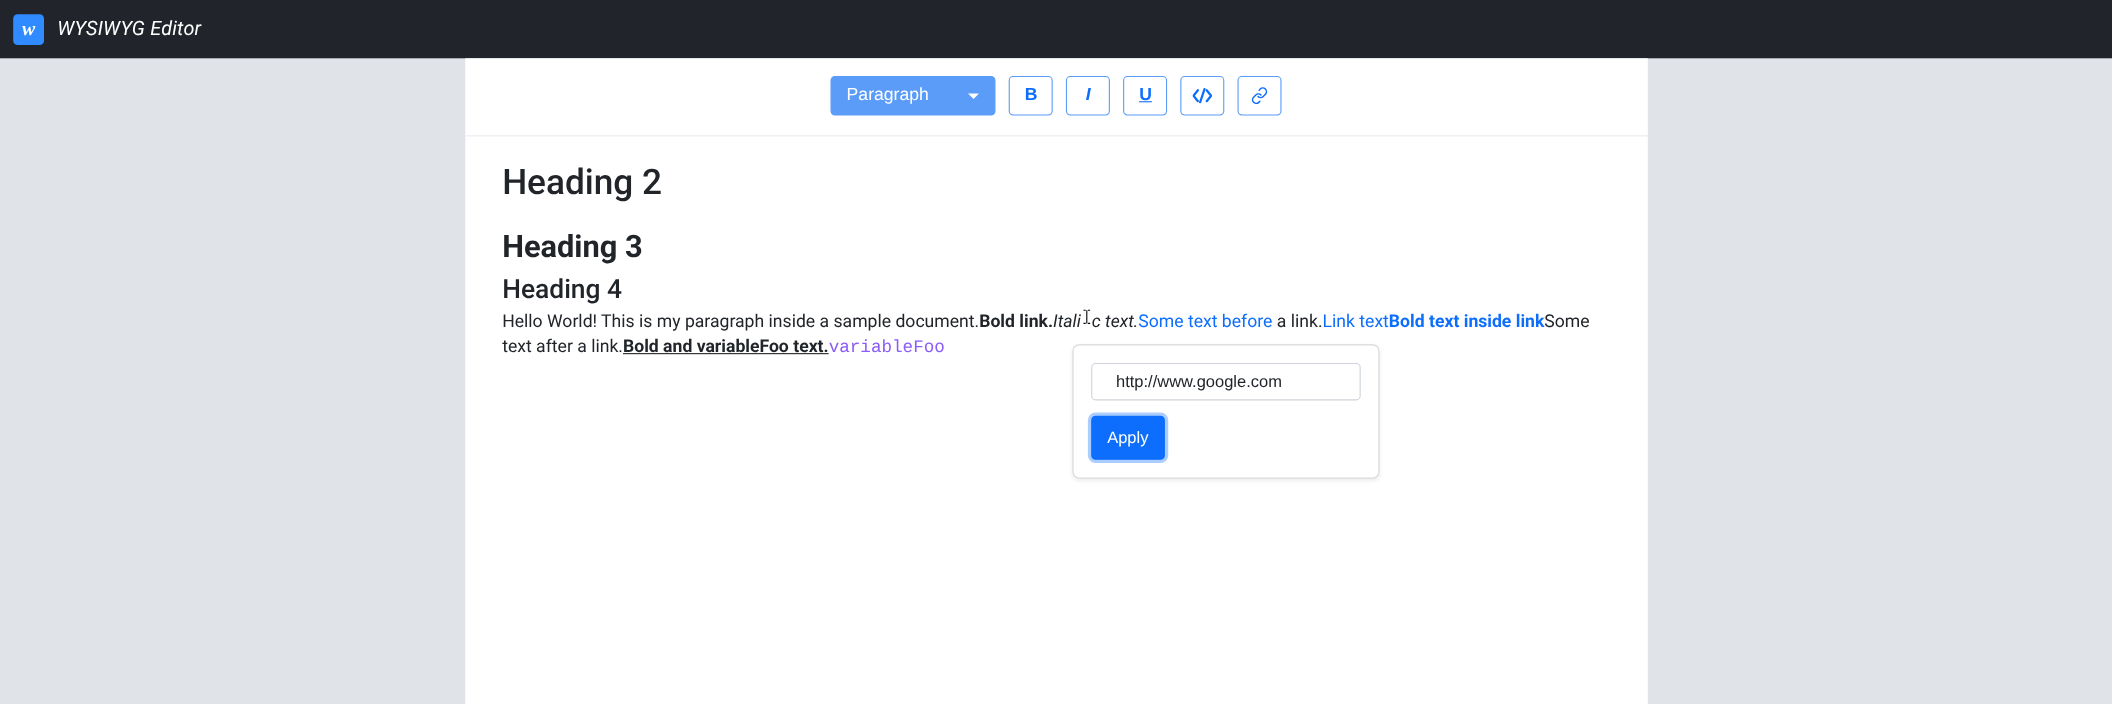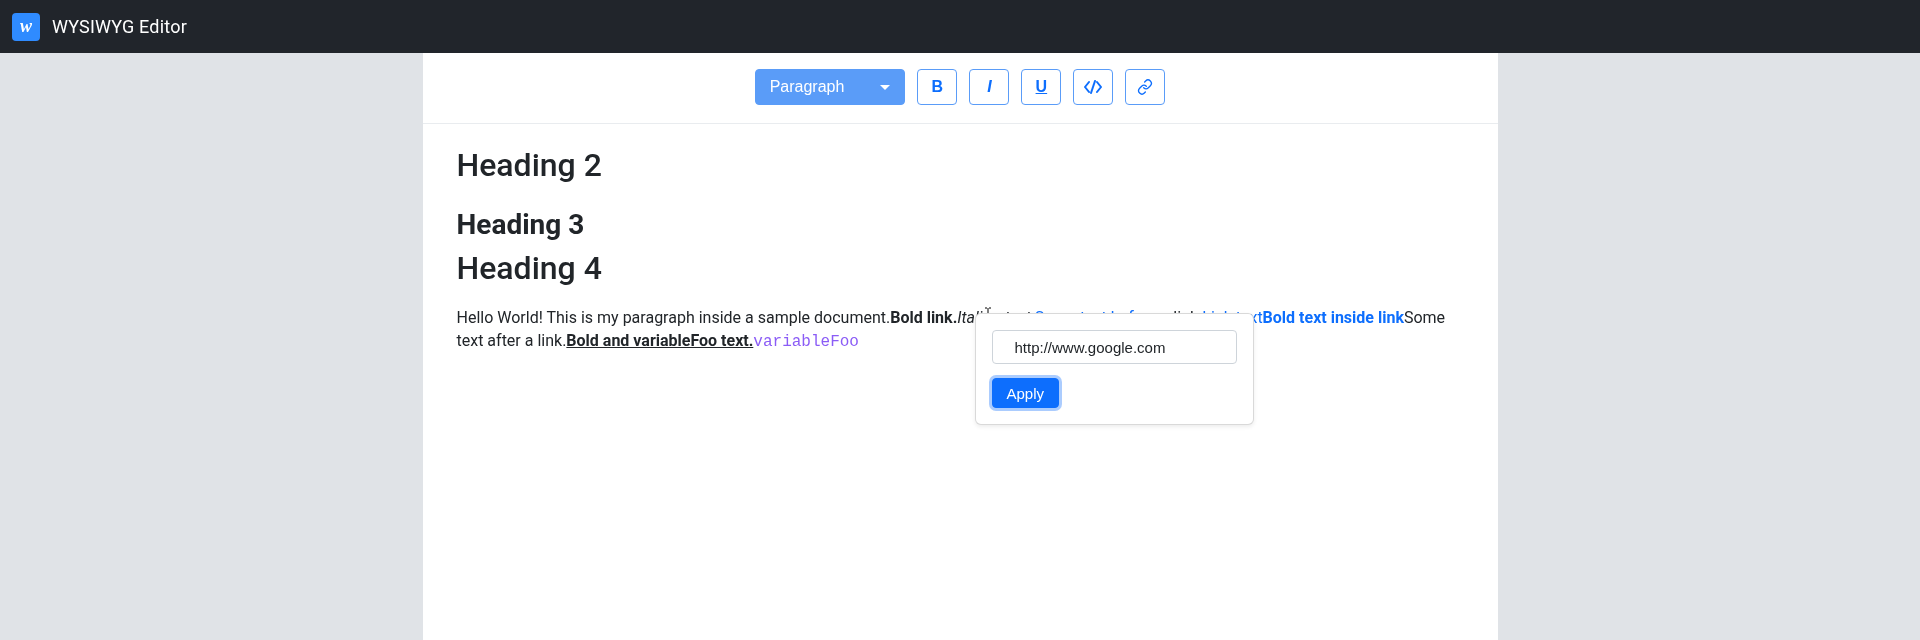--- a/index.html
+++ b/index.html
@@ -1,41 +1,41 @@
 <!DOCTYPE html>
 <html><head>
 <meta charset="utf-8">
 <style>
   * { box-sizing: border-box; margin: 0; padding: 0; }
   html, body { width: 1920px; height: 640px; font-family: -apple-system, BlinkMacSystemFont, "Segoe UI", Roboto, "Helvetica Neue", Arial, sans-serif; background:#e0e3e7; }
   .navbar { width:100%; height:53px; background:#21252b; display:flex; align-items:center; padding:0 12px; color:#fff; }
   .navbar .logo { width:28px; height:28px; border-radius:4px; background:#2f8bff; display:flex; align-items:center; justify-content:center; margin-right:12px; font-style:italic; font-weight:700; font-size:18px; font-family: Georgia, 'Times New Roman', serif; }
-  .navbar .title { font-size:18px; font-weight:400; letter-spacing:.2px; }
+  .navbar .title { font-size:18px; font-weight:400; letter-spacing:.2px;font-style:italic; }
   .page { width:1075px; background:#fff; margin:0 auto; min-height:587px; }
   .toolbar { display:flex; justify-content:center; align-items:center; gap:12px; padding:16px 0 18px; border-bottom:1px solid #e9ecef; }
   .btn { display:inline-flex; align-items:center; justify-content:center; height:36px; border-radius:4px; cursor:pointer; font-size:16px;gap:28px; }
   .btn-primary { background:#5a9cf8; color:#fff; border:1px solid #5a9cf8; padding:0 14px; }
   .btn-primary .caret { margin-left:8px; width:0; height:0; border-left:5px solid transparent; border-right:5px solid transparent; border-top:5px solid #fff; }
   .btn-outline { width:40px; border:1px solid #5a9cf8; color:#0d6efd; background:#fff; font-weight:700; }
   .btn-outline .u { text-decoration:underline; }
   .btn-outline svg { display:block; }
   .content { padding:22px 34px 40px; color:#212529; position:relative; }
   .content h1 { font-size:40px; font-weight:500; margin-bottom:8px; }
   .content h2 { font-size:32px; font-weight:500; margin-bottom:24px; }
   .content h3 { font-size:28px; font-weight:700; margin-bottom:8px; }
-  .content h4 { font-size:32px; font-weight:500; margin-bottom:18px; }
+  .content h4 { font-size:24px; font-weight:500; margin-bottom:2px; }
   .content p { font-size:16px; line-height:1.45; }
   .content a { color:#0d6efd; text-decoration:none; }
   .bu { font-weight:700; text-decoration:underline; }
   .code { font-family: SFMono-Regular, Menlo, Monaco, Consolas, "Liberation Mono", monospace; color:#8b5cf6; }
   .ital { font-style:italic; }
   .caret-cursor { display:inline-block; vertical-align:baseline; margin:0 1px; }
   .popover { position:absolute; left:552px; top:189px; width:279px; background:#fff; border:1px solid rgba(0,0,0,.15); border-radius:6px; box-shadow:0 0.125rem 0.25rem rgba(0,0,0,.075); padding:16px; }
   .popover input { width:100%; height:34px; padding:6px 22px; font-size:15px; border:1px solid #ced4da; border-radius:4px; color:#212529; background:#fff; margin-bottom:14px; }
-  .btn-apply { display:inline-flex; align-items:center; justify-content:center; height:30px; padding:0 14px; border-radius:4px; background:#0d6efd; color:#fff; border:1px solid #0d6efd; box-shadow:0 0 0 3px rgba(13,110,253,.35); font-size:15px; cursor:pointer; }
+  .btn-apply { display:inline-flex; align-items:center; justify-content:center; height:40px; padding:0 14px; border-radius:4px; background:#0d6efd; color:#fff; border:1px solid #0d6efd; box-shadow:0 0 0 3px rgba(13,110,253,.35); font-size:15px; cursor:pointer; }
 </style>
 </head>
 <body>
 
 <div class="navbar">
   <div class="logo">
       <span>w</span>
     </div>
   <div class="title">WYSIWYG Editor</div>
 </div>

